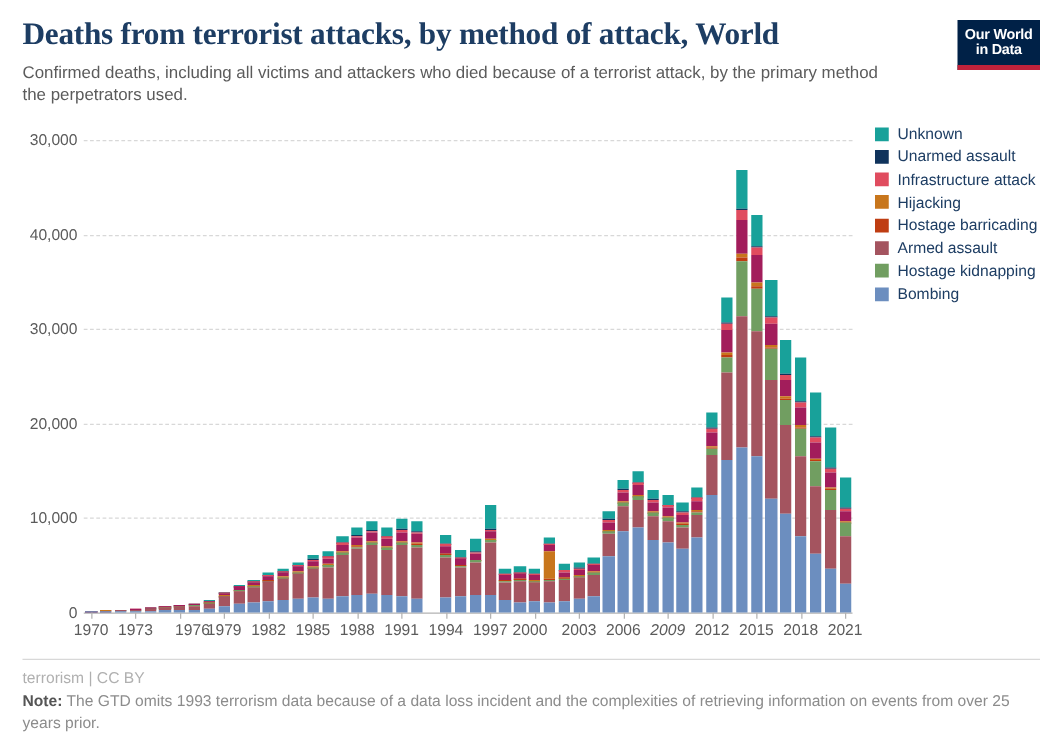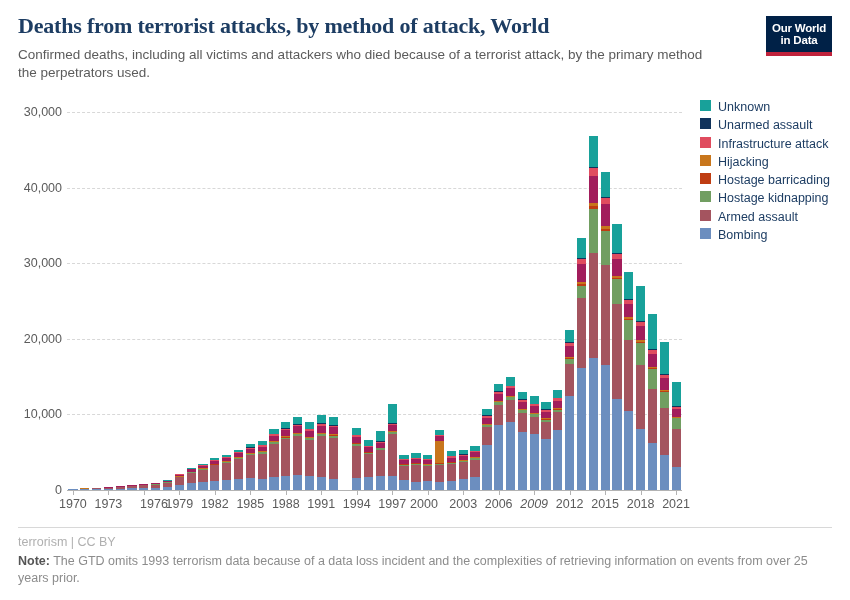--- a/index.html
+++ b/index.html
@@ -7,21 +7,21 @@
     width:850px;height:600px;background:#fff;
     font-family:"Liberation Sans",sans-serif;
     color:#1d3d63;overflow:hidden;position:relative;
   }
   .page{position:relative;width:850px;height:600px;box-sizing:border-box;padding:14px 18px 0 18px;}
 
   
   .hdr{position:relative;}
   .title{
     font-family:"Liberation Serif",serif;
-    font-size:22px;font-weight:700;color:#1d3d63;
+    font-size:25px;font-weight:700;color:#1d3d63;
     letter-spacing:-.2px;line-height:1.12;margin:0;padding-right:100px;
   }
   .subtitle{
     font-size:13.5px;color:#5b5b5b;line-height:1.33;margin-top:7px;
     max-width:700px;font-weight:400;
   }
   .logo{
     position:absolute;top:2px;right:0;width:66px;height:40px;
     background:#002147;border-bottom:4px solid #c0223b;
     box-sizing:border-box;display:flex;flex-direction:column;
@@ -52,21 +52,21 @@
   .seg{width:100%;}
 
   
   .xaxis{position:absolute;left:67px;top:394px;width:615px;height:30px;}
   .xt{position:absolute;top:0;width:1px;height:5px;background:#b3b3b3;}
   .xl{position:absolute;top:7px;font-size:12.5px;color:#5b5b5b;
       transform:translateX(-50%);white-space:nowrap;}
 
   
   .legend{position:absolute;left:700px;top:100px;width:150px;}
-  .lrow{display:flex;margin-bottom:4.3px;}
+  .lrow{display:flex;align-items:center;margin-bottom:4.3px;}
   .sw{width:11px;height:11px;margin-right:7px;flex:0 0 auto;}
   .ltx{font-size:12.5px;color:#1d3d63;white-space:nowrap;}
 
   
   .footer{position:absolute;left:18px;right:18px;top:527px;}
   .fline{border-top:1px solid #d8d8d8;margin-bottom:7px;}
   .frow{display:flex;justify-content:space-between;align-items:baseline;}
   .fsrc{font-size:12.5px;color:#8c8c8c;}
   .fsrc b{color:#555;font-weight:700;}
   .fright{font-size:12.5px;color:#b0b0b0;}
@@ -827,26 +827,26 @@
       </div>
       <div class="lrow">
         <span class="sw" style="background: rgb(200, 118, 28);"></span>
         <span class="ltx">Hijacking</span>
       </div>
       <div class="lrow">
         <span class="sw" style="background: rgb(191, 61, 18);"></span>
         <span class="ltx">Hostage barricading</span>
       </div>
       <div class="lrow">
+        <span class="sw" style="background: rgb(164, 84, 95);"></span>
+        <span class="ltx">Armed assault</span>
+      </div>
+      <div class="lrow">
         <span class="sw" style="background: rgb(113, 158, 97);"></span>
         <span class="ltx">Hostage kidnapping</span>
-      </div>
-      <div class="lrow">
-        <span class="sw" style="background: rgb(164, 84, 95);"></span>
-        <span class="ltx">Armed assault</span>
       </div>
       <div class="lrow">
         <span class="sw" style="background: rgb(108, 142, 191);"></span>
         <span class="ltx">Bombing</span>
       </div>
     </div>
 
   <div class="footer">
     <div class="fline"></div>
     <div class="frow">

